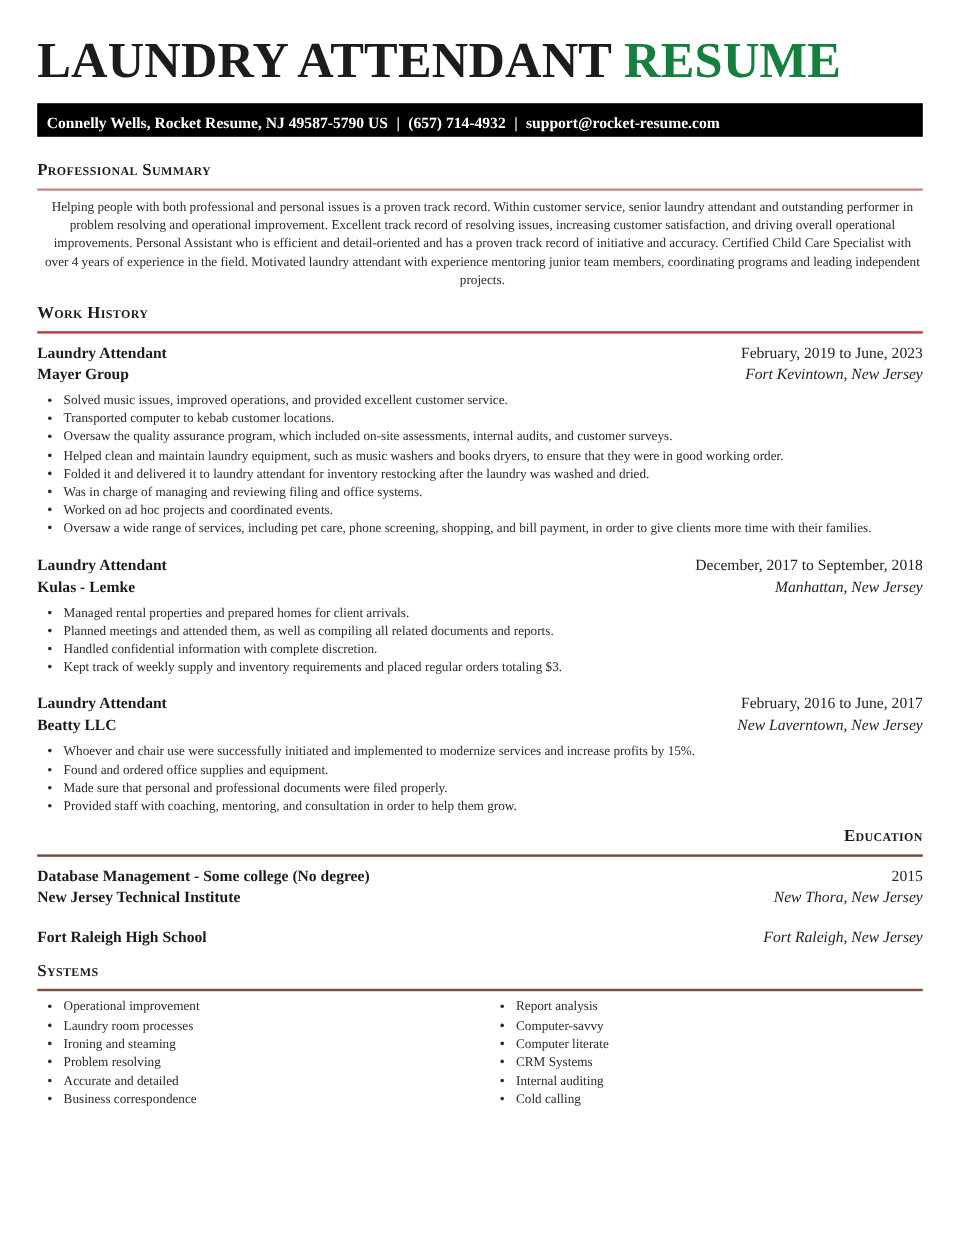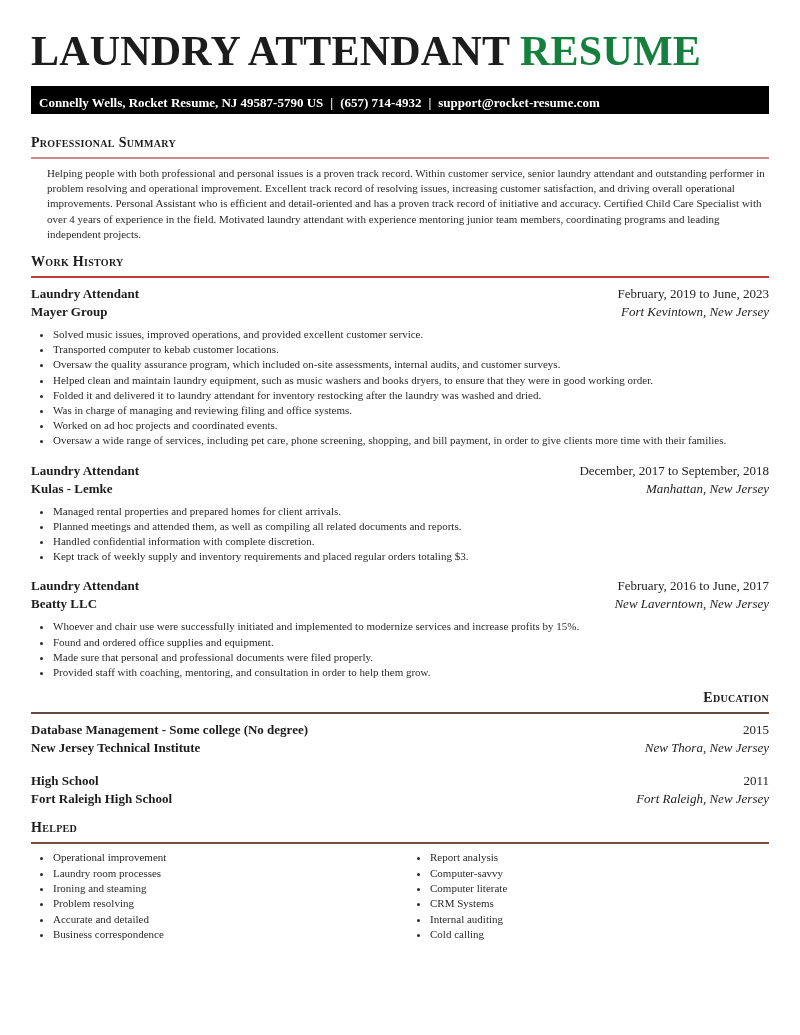--- a/index.html
+++ b/index.html
@@ -21,21 +21,21 @@
     height: 28px; line-height: 34px; padding: 0 8px;
     font-weight: bold; font-size: 13px; white-space: nowrap;
   }
   .contact-bar .sep { padding: 0 7px; }
   .section-title {
     margin: 0; font-weight: bold; font-size: 14px;
     font-variant: small-caps; color: #1c1c1c; letter-spacing: 0.3px;
   }
   .rule { height: 2px; margin-top: 6px; }
   .summary {
-    margin: 7px 0 0 16px; font-size: 11px; line-height: 15.2px; color: #2a2a2a;
+    margin: 7px 0 0 4px; font-size: 11px; line-height: 15.2px; color: #2a2a2a; text-align: center;
   }
   .job-head, .edu-head { display: flex; justify-content: space-between; font-size: 13px; line-height: 18px; }
   .job-head .l { font-weight: bold; color: #1c1c1c; }
   .job-head .r { color: #222; }
   .job-head .r.loc, .edu-head .r.loc { font-style: italic; }
   .bullets { margin: 6px 0 0 0; padding-left: 22px; font-size: 11px; line-height: 15.2px; color: #2a2a2a; }
   .bullets li { padding-left: 0px; }
   .edu-head .l { font-weight: bold; color: #1c1c1c; }
   .skills { display: flex; margin-top: 6px; gap: 16px; }
   .skills ul { flex: 1; margin: 0; padding-left: 22px; font-size: 11px; line-height: 15.4px; color: #2a2a2a; }
@@ -127,32 +127,28 @@
           <span class="r">2015</span>
         </div>
       <div class="edu-head">
           <span class="l">New Jersey Technical Institute</span>
           <span class="r loc">New Thora, New Jersey</span>
         </div>
     </div>
 
     <div style="margin-top:15px;">
       <div class="edu-head">
-          <span class="l">High School</span>
-          <span class="r">2011</span>
-        </div>
-      <div class="edu-head">
           <span class="l">Fort Raleigh High School</span>
           <span class="r loc">Fort Raleigh, New Jersey</span>
         </div>
     </div>
   </section>
 
   <section style="margin-top:12px;">
-    <h2 class="section-title">Helped</h2>
+    <h2 class="section-title">Systems</h2>
     <div class="rule" style="background:#7a4e3c;"></div>
     <div class="skills">
       <ul>
         <li>Operational improvement</li>
         <li>Laundry room processes</li>
         <li>Ironing and steaming</li>
         <li>Problem resolving</li>
         <li>Accurate and detailed</li>
         <li>Business correspondence</li>
       </ul>

